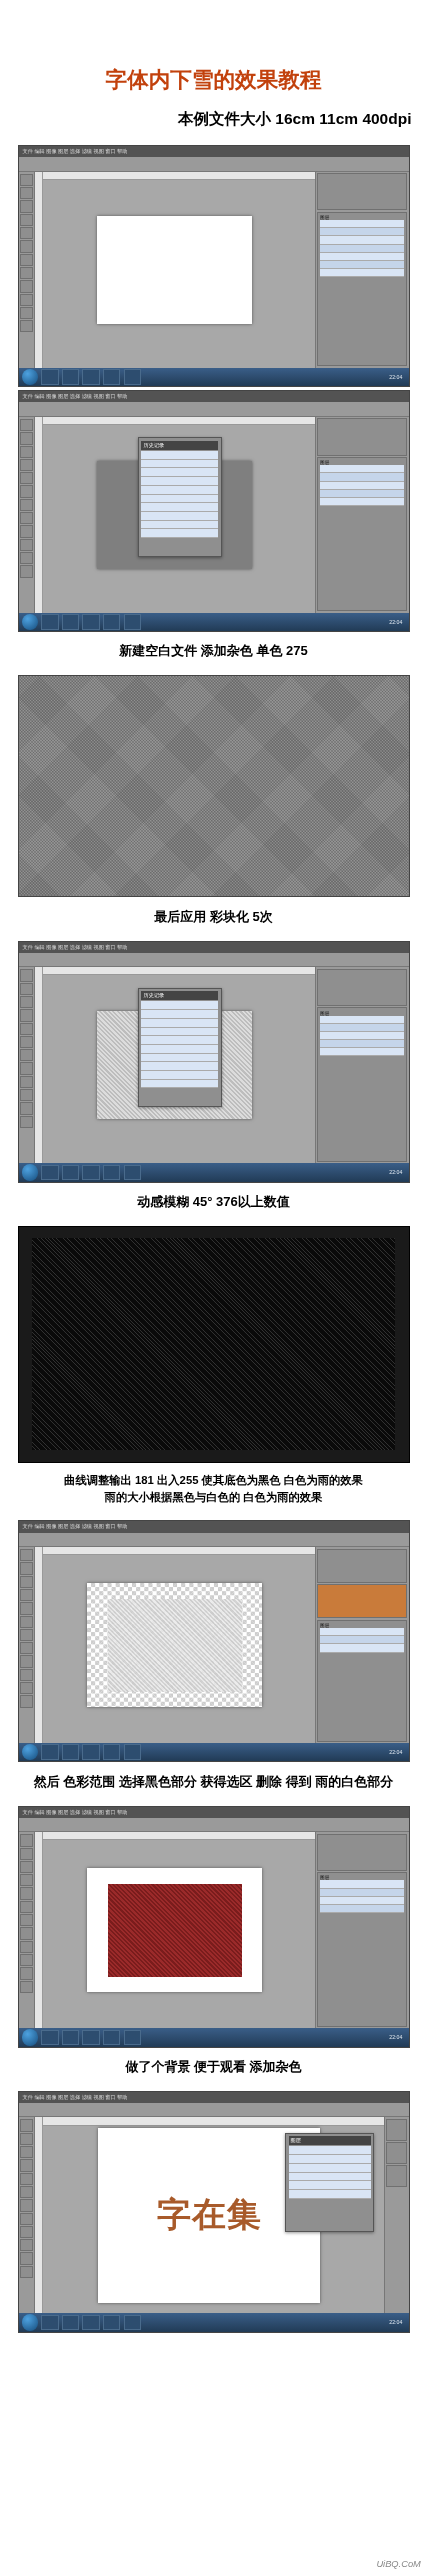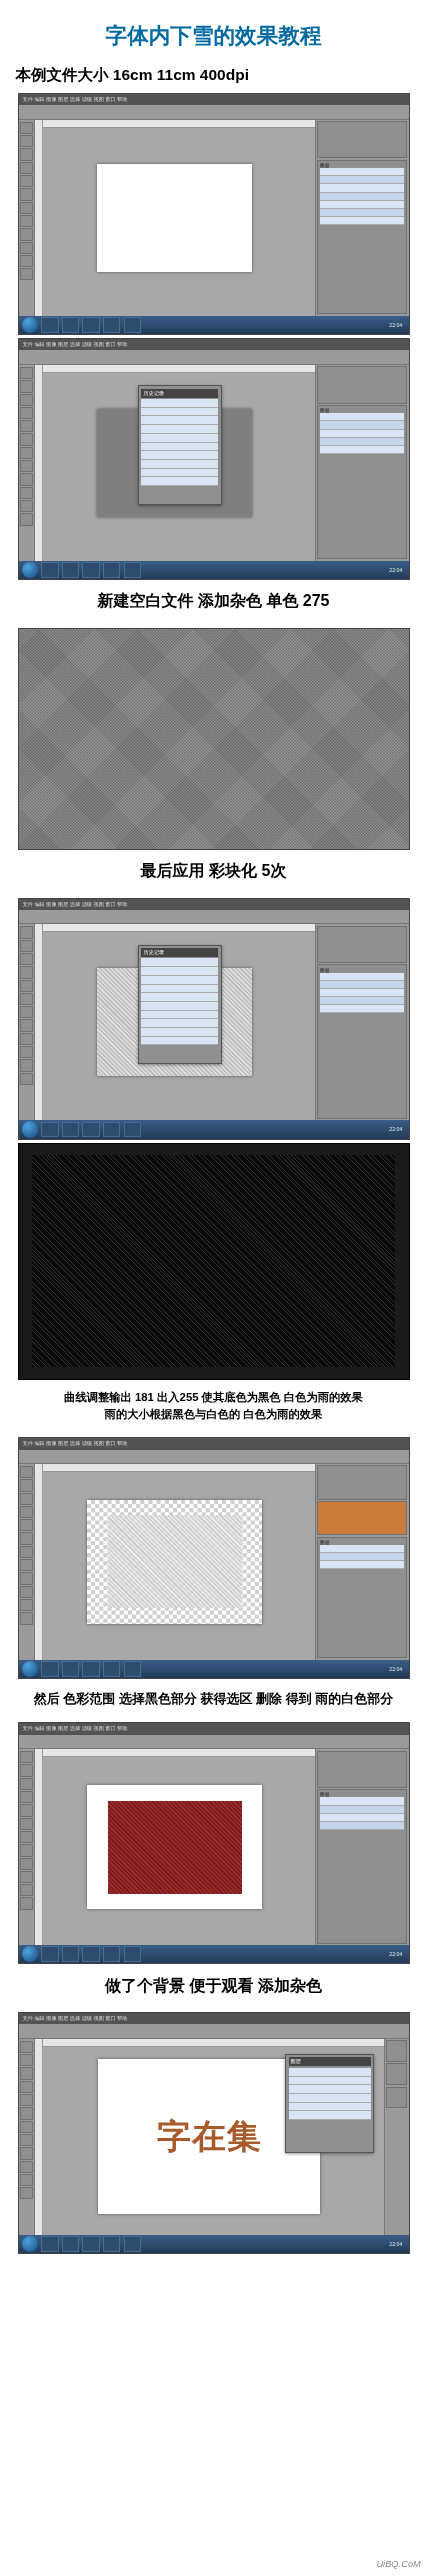--- a/index.html
+++ b/index.html
@@ -8,36 +8,37 @@
     background: #ffffff;
     font-family: "Microsoft YaHei", Arial, sans-serif;
     width: 427px;
   }
   .container {
     width: 427px;
     padding: 20.6px 15.5px 41px 15.5px;
     box-sizing: border-box;
   }
   .title {
-    color: #0369a1;
+    color: #c2410c;
     font-size: 21.6px;
     font-weight: bold;
     text-align: center;
     margin-bottom: 15.5px;
+    margin-top: 44px;
   }
   .subtitle {
     color: #000000;
     font-size: 15.5px;
-    text-align: left;
-    margin-bottom: 7px;
+    text-align: right;
+    margin-bottom: 15px;
     font-weight: bold;
   }
   .caption {
     color: #000000;
-    font-size: 16px;
+    font-size: 13px;
     text-align: center;
     margin: 9.3px 0 14.4px 0;
     font-weight: bold;
     line-height: 1.5;
   }
   .ps-shot {
     width: 392px;
     height: 242px;
     margin: 0 auto 3.1px auto;
     position: relative;
@@ -410,20 +411,21 @@
     <div class="taskbar">
       <div class="winorb"></div>
       <div class="taskicon"></div>
         <div class="taskicon"></div>
         <div class="taskicon"></div>
         <div class="taskicon"></div>
         <div class="taskicon"></div>
       <div class="tray">22:04</div>
     </div>
   </div>
+  <div class="caption">动感模糊 45°   376以上数值</div>
 
   <div class="ps-shot" style="height:237px;background:#1a1a1a;border-color:#000">
     <div style="position:absolute;inset:11.3px 13.4px;">
       <div class="dark-rain" style="width:100%;height:100%;"></div>
     </div>
   </div>
   <div class="caption" style="font-size:11.3px">
     <span>曲线调整输出 181 出入255  使其底色为黑色  白色为雨的效果</span><br>
     <span>雨的大小根据黑色与白色的 白色为雨的效果</span>
   </div>
@@ -538,21 +540,21 @@
           <div class="tool"></div>
           <div class="tool"></div>
           <div class="tool"></div>
           <div class="tool"></div>
           <div class="tool"></div>
           <div class="tool"></div>
       </div>
       <div class="ps-canvas-area">
         <div class="ruler-h"></div>
           <div class="ruler-v"></div>
-        <div class="canvas" style="width:222px;height:155px;background:#ffffff;display:flex;align-items:center;justify-content:center;">
+        <div class="canvas" style="width:222px;height:175px;background:#ffffff;display:flex;align-items:center;justify-content:center;">
           <div class="final-text">字在集</div>
         </div>
         <div class="side-dialog" style="right:10.3px;top:15.5px;width:82px;height:93px">
           <div class="hdr">图层</div>
           <div class="line"></div>
             <div class="line"></div>
             <div class="line"></div>
             <div class="line"></div>
             <div class="line"></div>
             <div class="line"></div>

